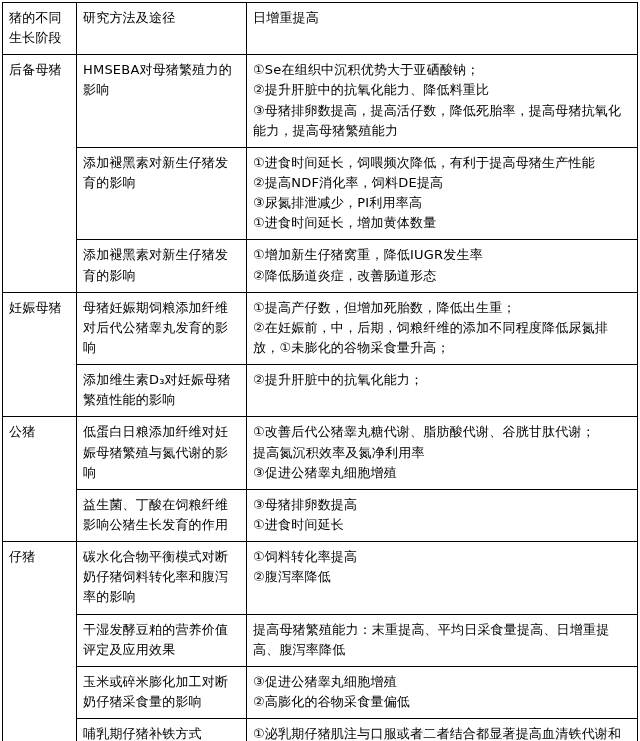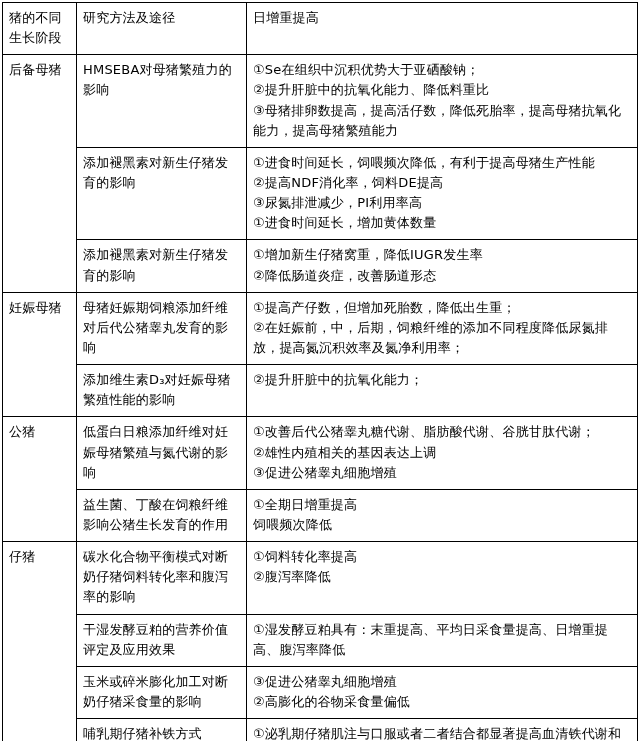--- a/index.html
+++ b/index.html
@@ -75,57 +75,57 @@
         <td class="cell-lines">
           <div>①增加新生仔猪窝重，降低IUGR发生率</div>
           <div>②降低肠道炎症，改善肠道形态</div>
         </td>
       </tr>
       <tr>
         <td rowspan="2">妊娠母猪</td>
         <td>母猪妊娠期饲粮添加纤维对后代公猪睾丸发育的影响</td>
         <td class="cell-lines">
           <div>①提高产仔数，但增加死胎数，降低出生重；</div>
-          <div>②在妊娠前，中，后期，饲粮纤维的添加不同程度降低尿氮排放，提高氮沉积效率及氮净利用率；</div>
+          <div>②在妊娠前，中，后期，饲粮纤维的添加不同程度降低尿氮排放，①未膨化的谷物采食量升高；</div>
         </td>
       </tr>
       <tr>
         <td>添加维生素D₃对妊娠母猪繁殖性能的影响</td>
         <td class="cell-lines">
           <div>②提升肝脏中的抗氧化能力；</div>
         </td>
       </tr>
       <tr>
         <td rowspan="2">公猪</td>
         <td>低蛋白日粮添加纤维对妊娠母猪繁殖与氮代谢的影响</td>
         <td class="cell-lines">
           <div>①改善后代公猪睾丸糖代谢、脂肪酸代谢、谷胱甘肽代谢；</div>
-          <div>②雄性内殖相关的基因表达上调</div>
+          <div>提高氮沉积效率及氮净利用率</div>
           <div>③促进公猪睾丸细胞增殖</div>
         </td>
       </tr>
       <tr>
         <td>益生菌、丁酸在饲粮纤维影响公猪生长发育的作用</td>
         <td class="cell-lines">
-          <div>①全期日增重提高</div>
-          <div>饲喂频次降低</div>
+          <div>③母猪排卵数提高</div>
+          <div>①进食时间延长</div>
         </td>
       </tr>
       <tr>
         <td rowspan="4">仔猪</td>
         <td>碳水化合物平衡模式对断奶仔猪饲料转化率和腹泻率的影响</td>
         <td class="cell-lines">
           <div>①饲料转化率提高</div>
           <div>②腹泻率降低</div>
         </td>
       </tr>
       <tr>
         <td>干湿发酵豆粕的营养价值评定及应用效果</td>
         <td class="cell-lines">
-          <div>①湿发酵豆粕具有：末重提高、平均日采食量提高、日增重提高、腹泻率降低</div>
+          <div>提高母猪繁殖能力：末重提高、平均日采食量提高、日增重提高、腹泻率降低</div>
         </td>
       </tr>
       <tr>
         <td>玉米或碎米膨化加工对断奶仔猪采食量的影响</td>
         <td class="cell-lines">
           <div>③促进公猪睾丸细胞增殖</div>
           <div>②高膨化的谷物采食量偏低</div>
         </td>
       </tr>
       <tr>

